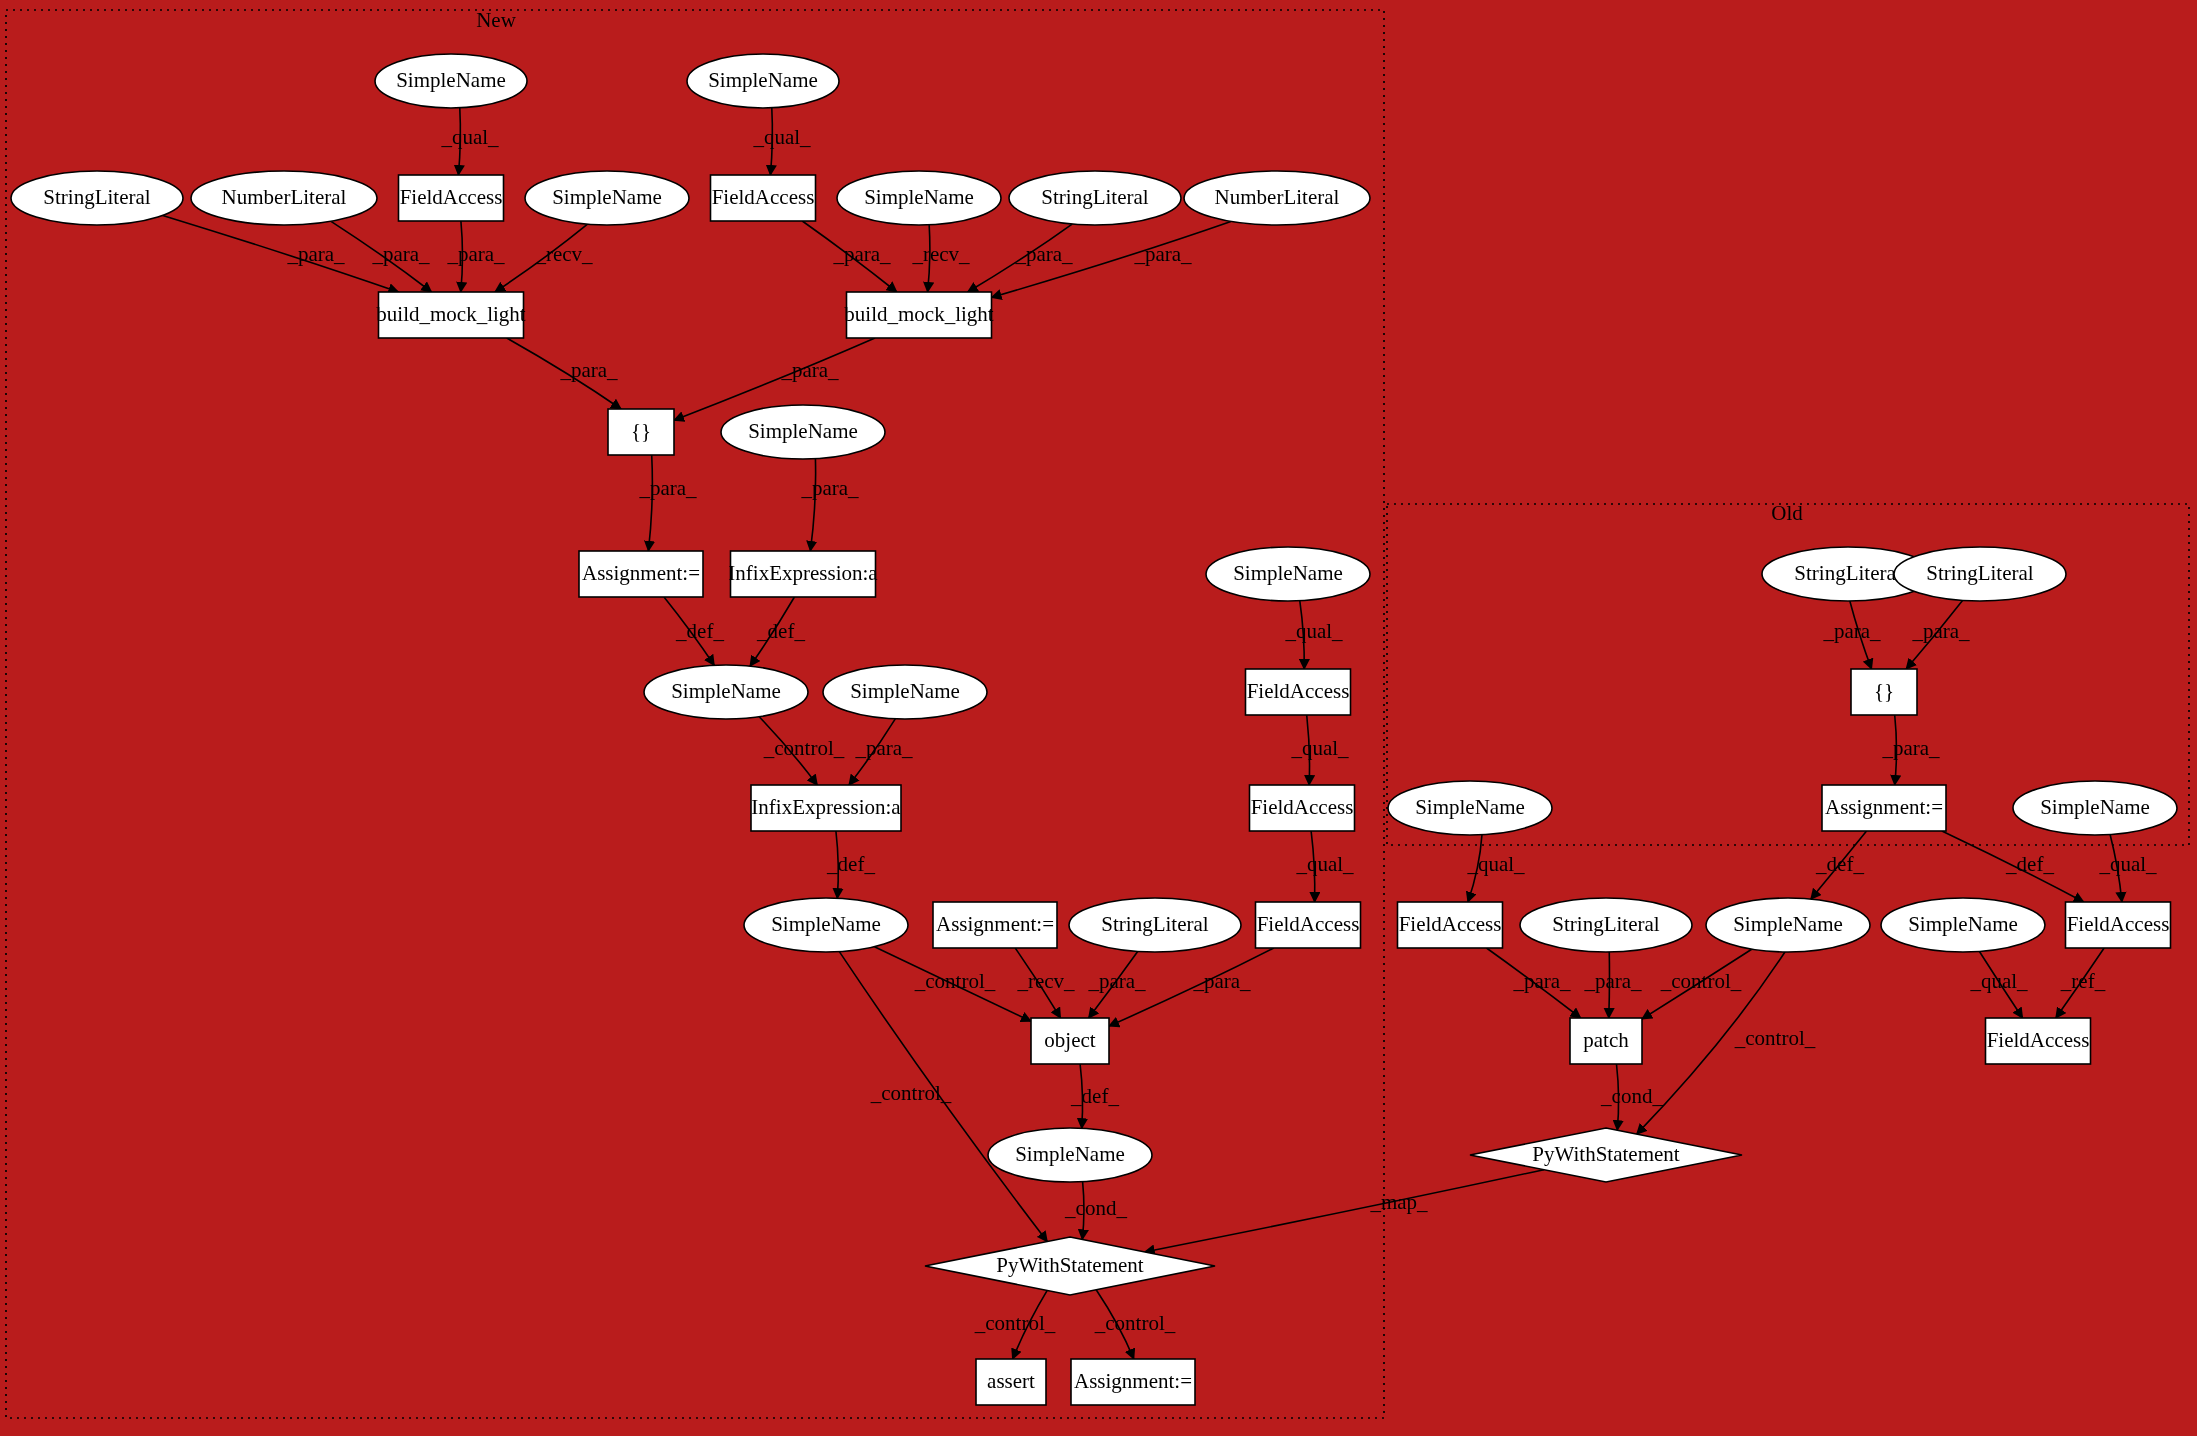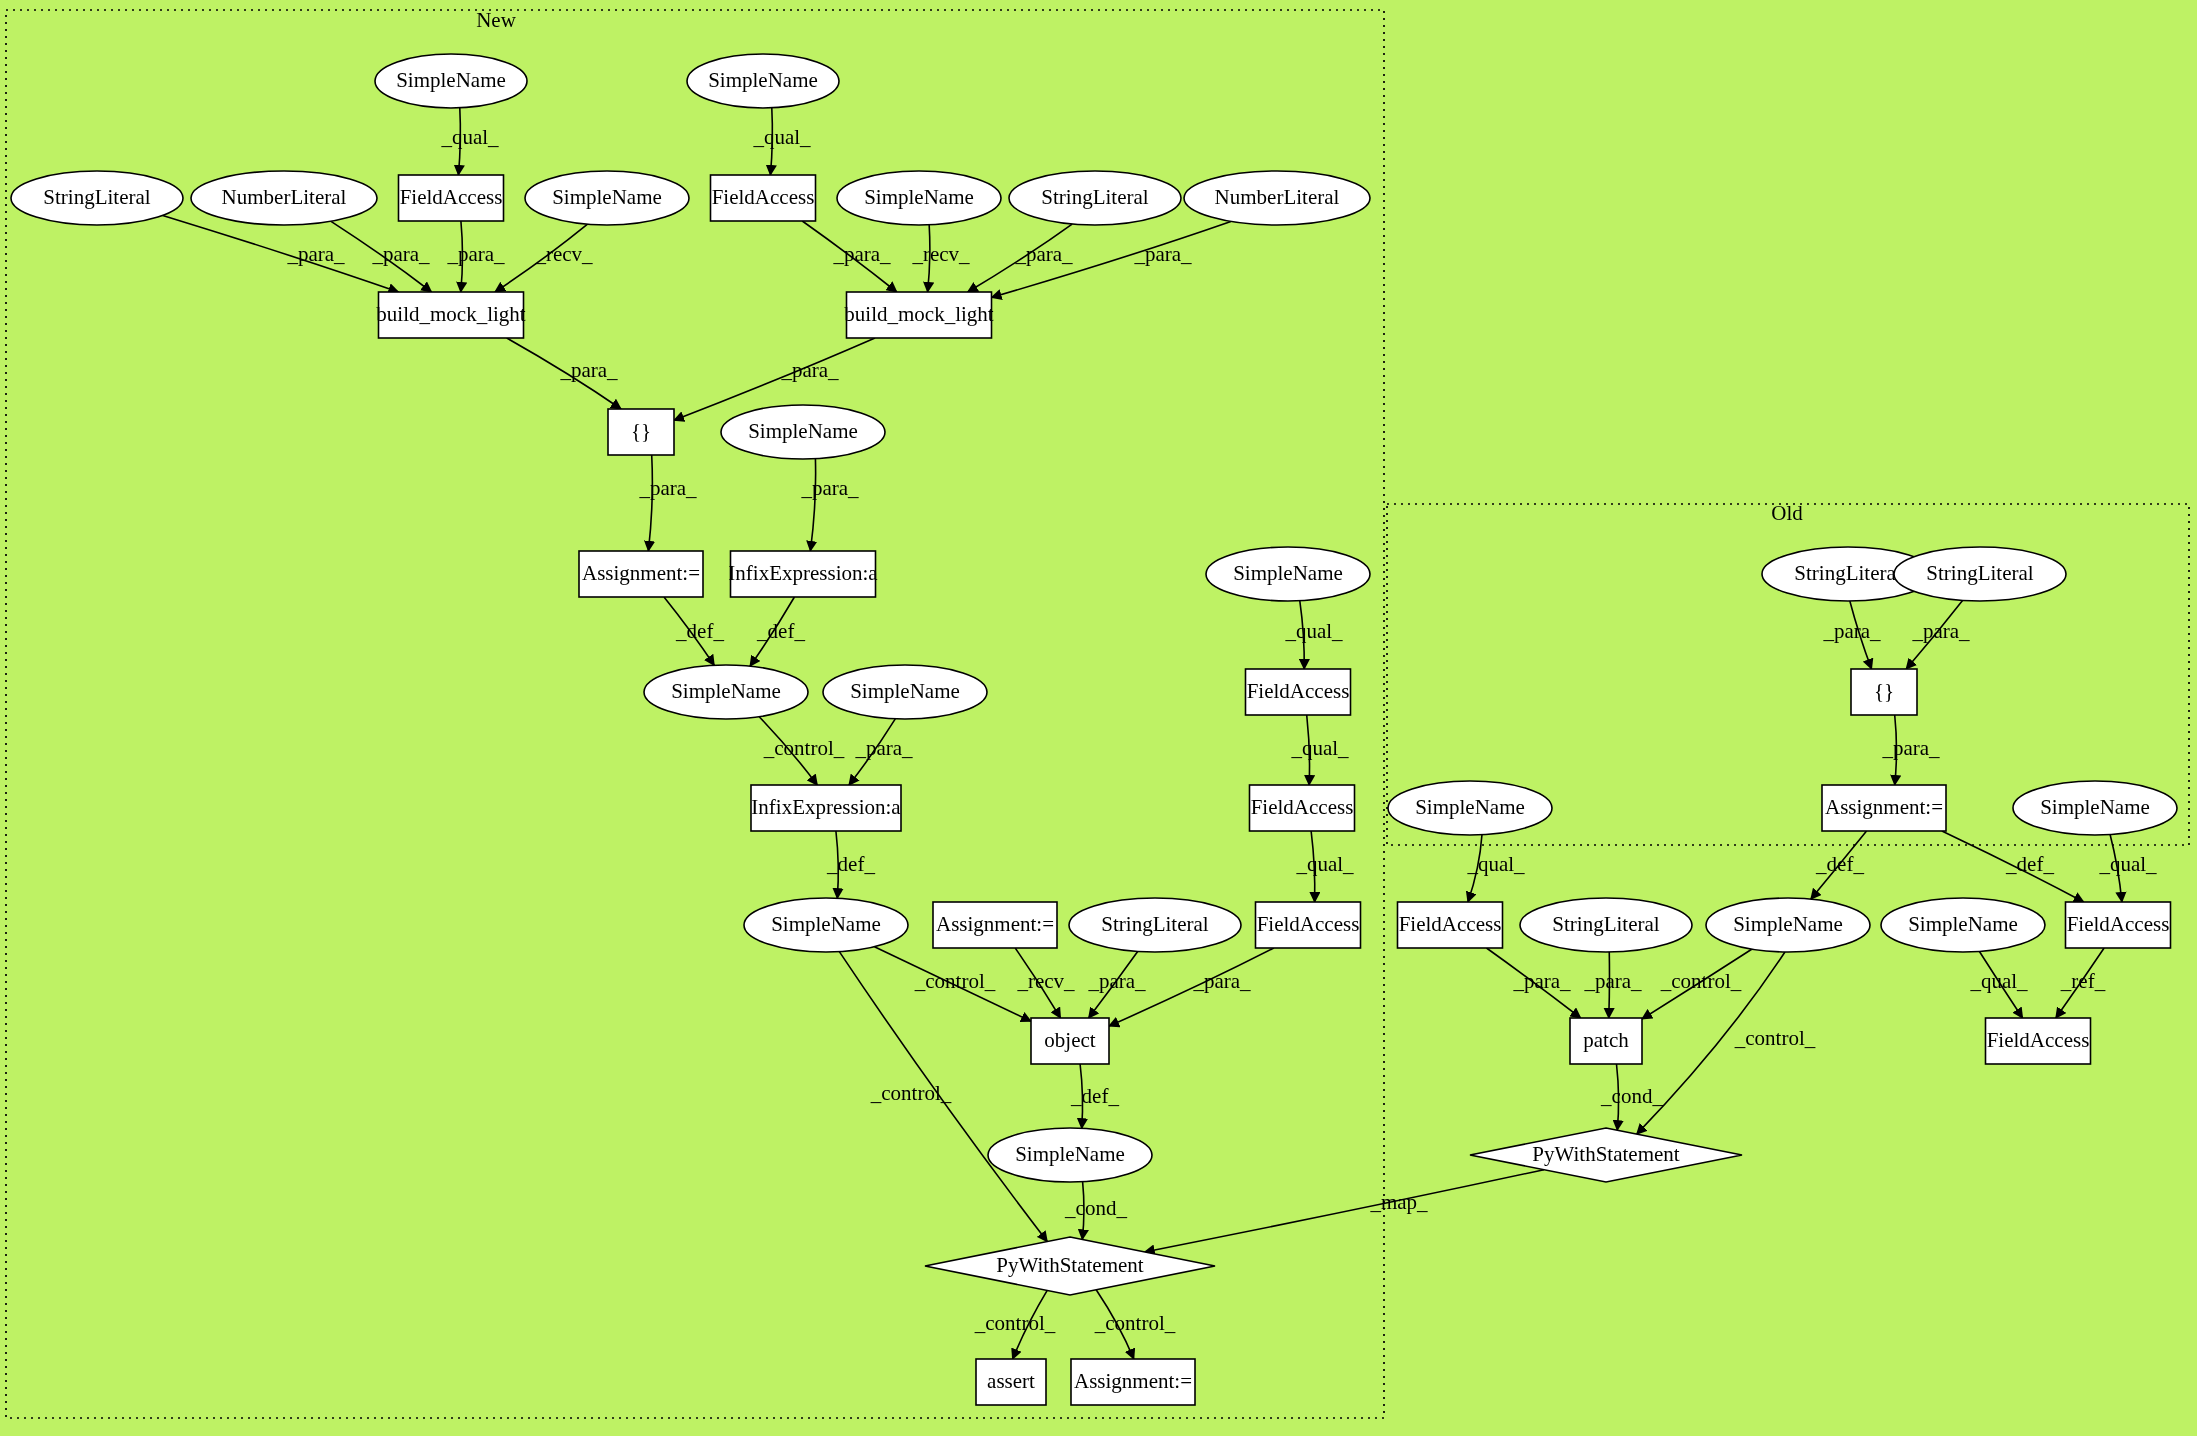--- a/index.html
+++ b/index.html
@@ -1,16 +1,16 @@
 <!DOCTYPE html>
 <html><head>
 <meta charset="utf-8">
 <style>
   html,body{margin:0;padding:0;background:#ffffff;}
-  #stage{position:relative;width:2197px;height:1436px;background:#bef264;
+  #stage{position:relative;width:2197px;height:1436px;background:#b91c1c;
          font-family:"Liberation Serif", serif;}
   svg{display:block;}
   .node-label{font-family:"Liberation Serif", serif;font-size:21px;fill:#000;
               text-anchor:middle;dominant-baseline:middle;}
   .edge-label{font-family:"Liberation Serif", serif;font-size:21px;fill:#000;
               text-anchor:middle;dominant-baseline:middle;}
   .cluster-label{font-family:"Liberation Serif", serif;font-size:21px;fill:#000;
               text-anchor:middle;dominant-baseline:middle;}
   .shape{fill:#ffffff;stroke:#000000;stroke-width:1.6;}
   .edge-line{stroke:#000000;stroke-width:1.6;fill:none;}

